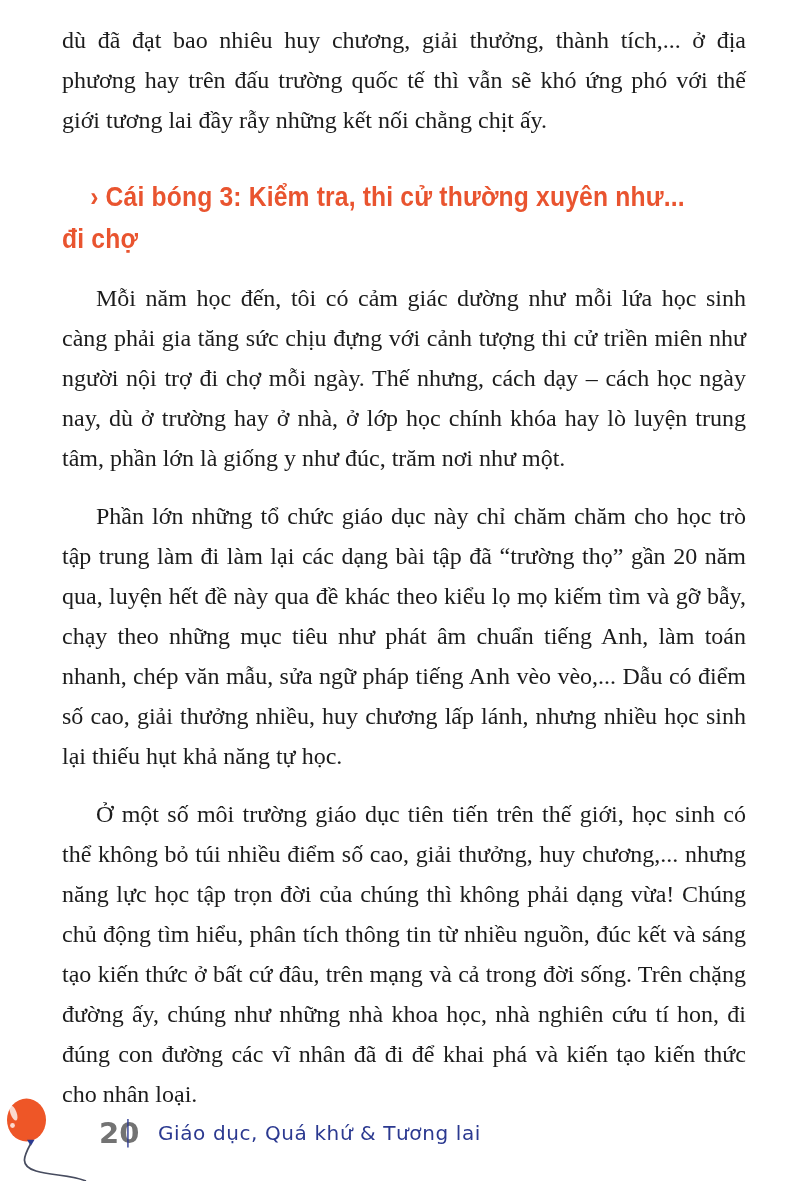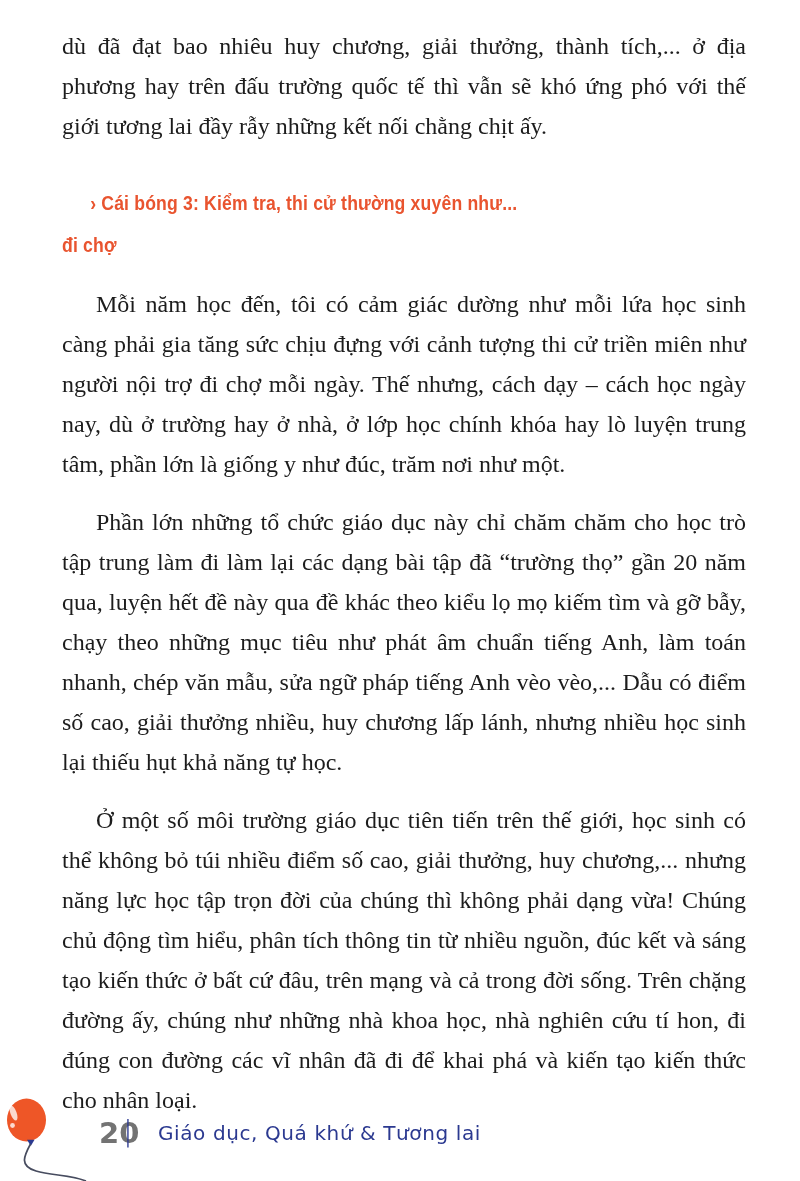--- a/index.html
+++ b/index.html
@@ -28,27 +28,27 @@
   p.para{
     font-size:24px;
     line-height:40px;
     text-align:justify;
     text-indent:34px;
     margin-top:18px;
     color:var(--body-text);
   }
   p.para.continuation{
     text-indent:0;
-    margin-top:16px;
+    margin-top:10px;
   }
   h2.heading{
     margin:36px 0 12px 0;
     font-family:"Liberation Sans", sans-serif;
     font-weight:bold;
-    font-size:20px;
+    font-size:28px;
     line-height:42px;
     color:var(--heading);
     letter-spacing:0.2px;
   }
   h2.heading .h-line{
     display:block;
     white-space:nowrap;
     transform:scaleX(0.88);
     transform-origin:0 50%;
   }

